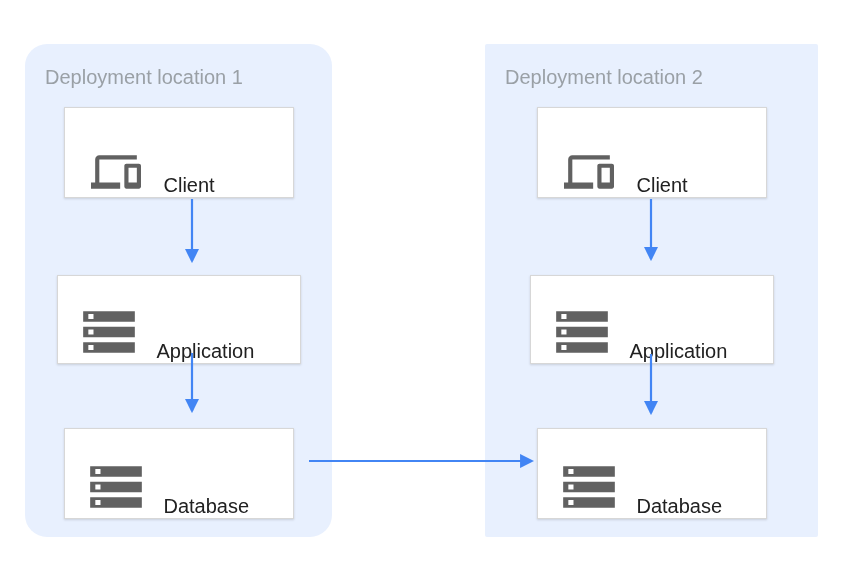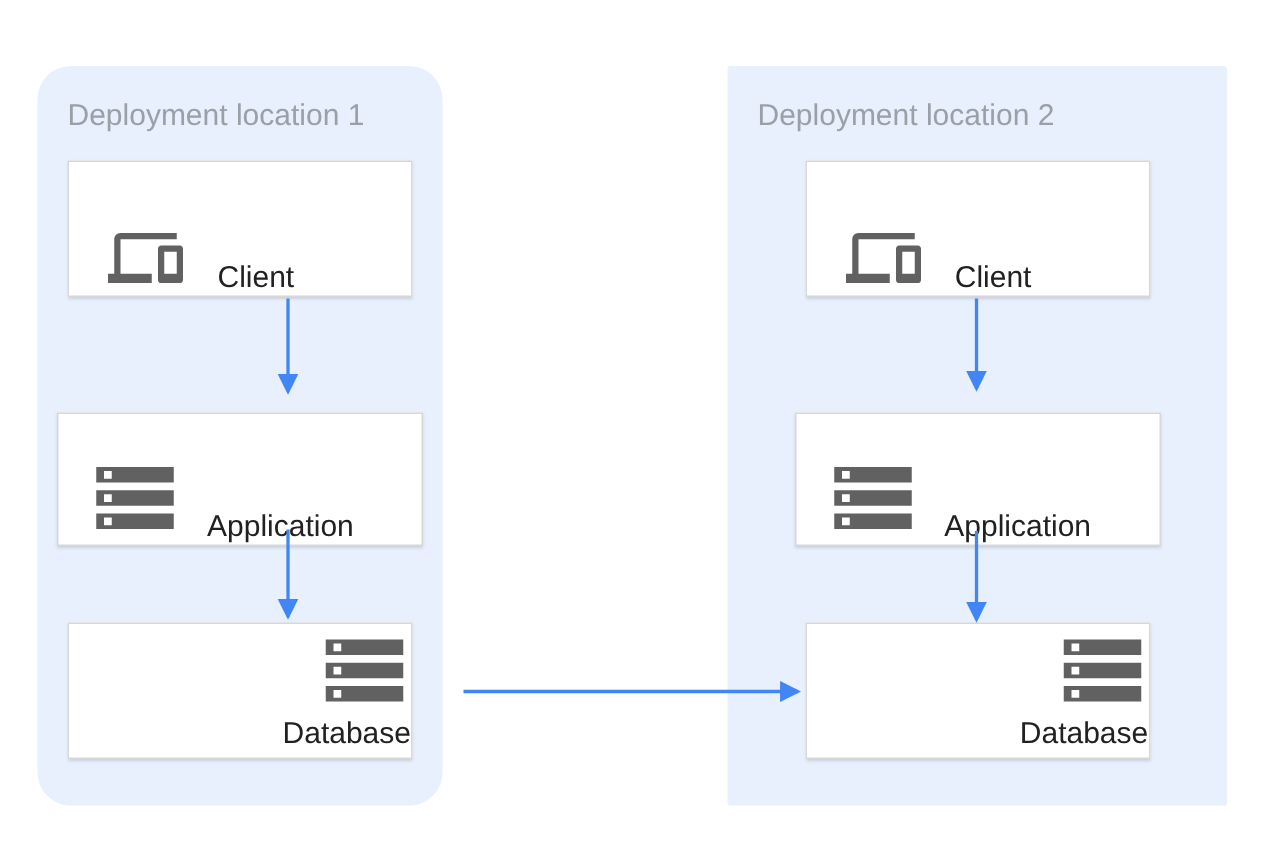--- a/index.html
+++ b/index.html
@@ -19,21 +19,21 @@
     width:852px;height:578px;
     background:var(--canvas-bg);
     overflow:hidden;
   }
   .panel{
     position:absolute;
     top:44px;height:493px;
     background:var(--panel-bg);
     border-radius:2px;
   }
-  .panel-1{left:25px;width:270px;border-radius:22px;}
+  .panel-1{left:25px;width:307px;border-radius:22px;}
   .panel-2{left:485px;width:333px;}
   .panel-title{
     position:absolute;
     top:22px;left:20px;
     font-size:20px;
     font-weight:400;
     color:var(--title-gray);
     white-space:nowrap;
   }
   .node{
@@ -41,21 +41,21 @@
     left:50%;
     transform:translateX(-50%);
     background:#fff;
     border:1px solid var(--box-border);
     box-shadow:0 1px 2px rgba(60,64,67,0.18);
     display:flex;
     align-items:flex-end;
   }
   .node-client{top:63px;width:230px;height:91px;}
   .node-application{top:231px;width:244px;height:89px;}
-  .node-database{top:371px;width:230px;height:91px;flex-direction:column;}
+  .node-database{top:384px;width:230px;height:91px;}
   .node .icon{
     width:62px;
     margin-left:20px;
     display:flex;
     align-items:center;
     justify-content:center;
     color:var(--icon-gray);
     flex:none;
   }
   .node-label{

